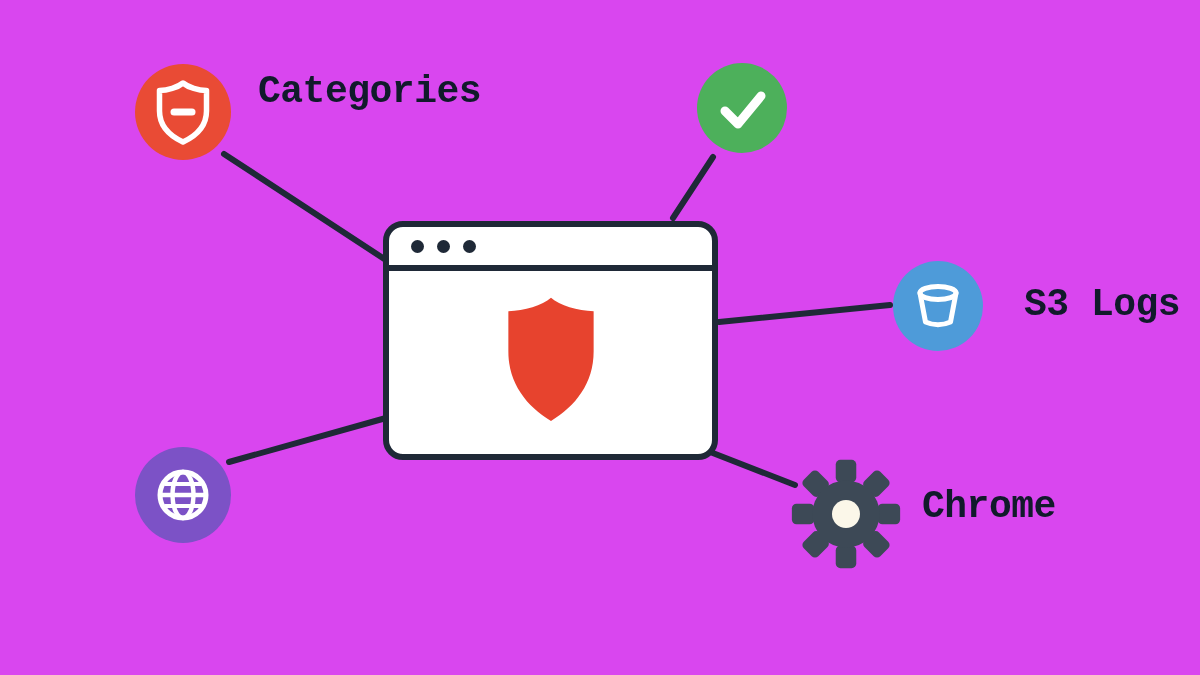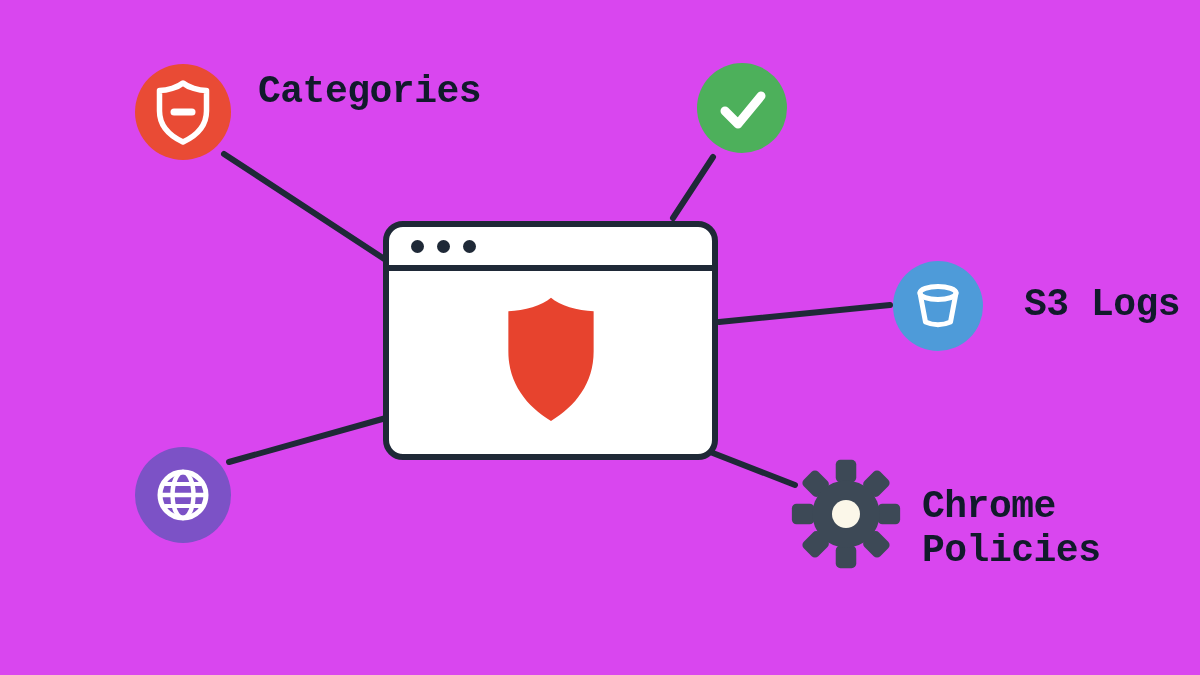--- a/index.html
+++ b/index.html
@@ -137,21 +137,20 @@
       <rect x="49" y="2" width="22" height="24" rx="5" transform="rotate(180 60 60)" fill="#3D4956"></rect>
       <rect x="49" y="2" width="22" height="24" rx="5" transform="rotate(225 60 60)" fill="#3D4956"></rect>
       <rect x="49" y="2" width="22" height="24" rx="5" transform="rotate(270 60 60)" fill="#3D4956"></rect>
       <rect x="49" y="2" width="22" height="24" rx="5" transform="rotate(315 60 60)" fill="#3D4956"></rect>
     </g>
     <circle cx="60" cy="60" r="36" fill="#3D4956"></circle>
     <circle cx="60" cy="60" r="15" fill="#FBF7E9"></circle>
   </svg>
   <div class="label label-chrome">
     <span>Chrome</span>
-    <span>Policies</span>
   </div>
 
   <svg class="badge icon-regions" viewBox="0 0 96 96">
     <circle cx="48" cy="48" r="48" fill="#7C52C6"></circle>
     <circle cx="48" cy="48" r="23" fill="none" stroke="#FFFFFF" stroke-width="5"></circle>
     <ellipse cx="48" cy="48" rx="10.5" ry="23" fill="none" stroke="#FFFFFF" stroke-width="4.5"></ellipse>
     <line x1="25" y1="48" x2="71" y2="48" stroke="#FFFFFF" stroke-width="4.5"></line>
     <line x1="29.5" y1="37" x2="66.5" y2="37" stroke="#FFFFFF" stroke-width="4"></line>
     <line x1="29.5" y1="59" x2="66.5" y2="59" stroke="#FFFFFF" stroke-width="4"></line>
   </svg>

